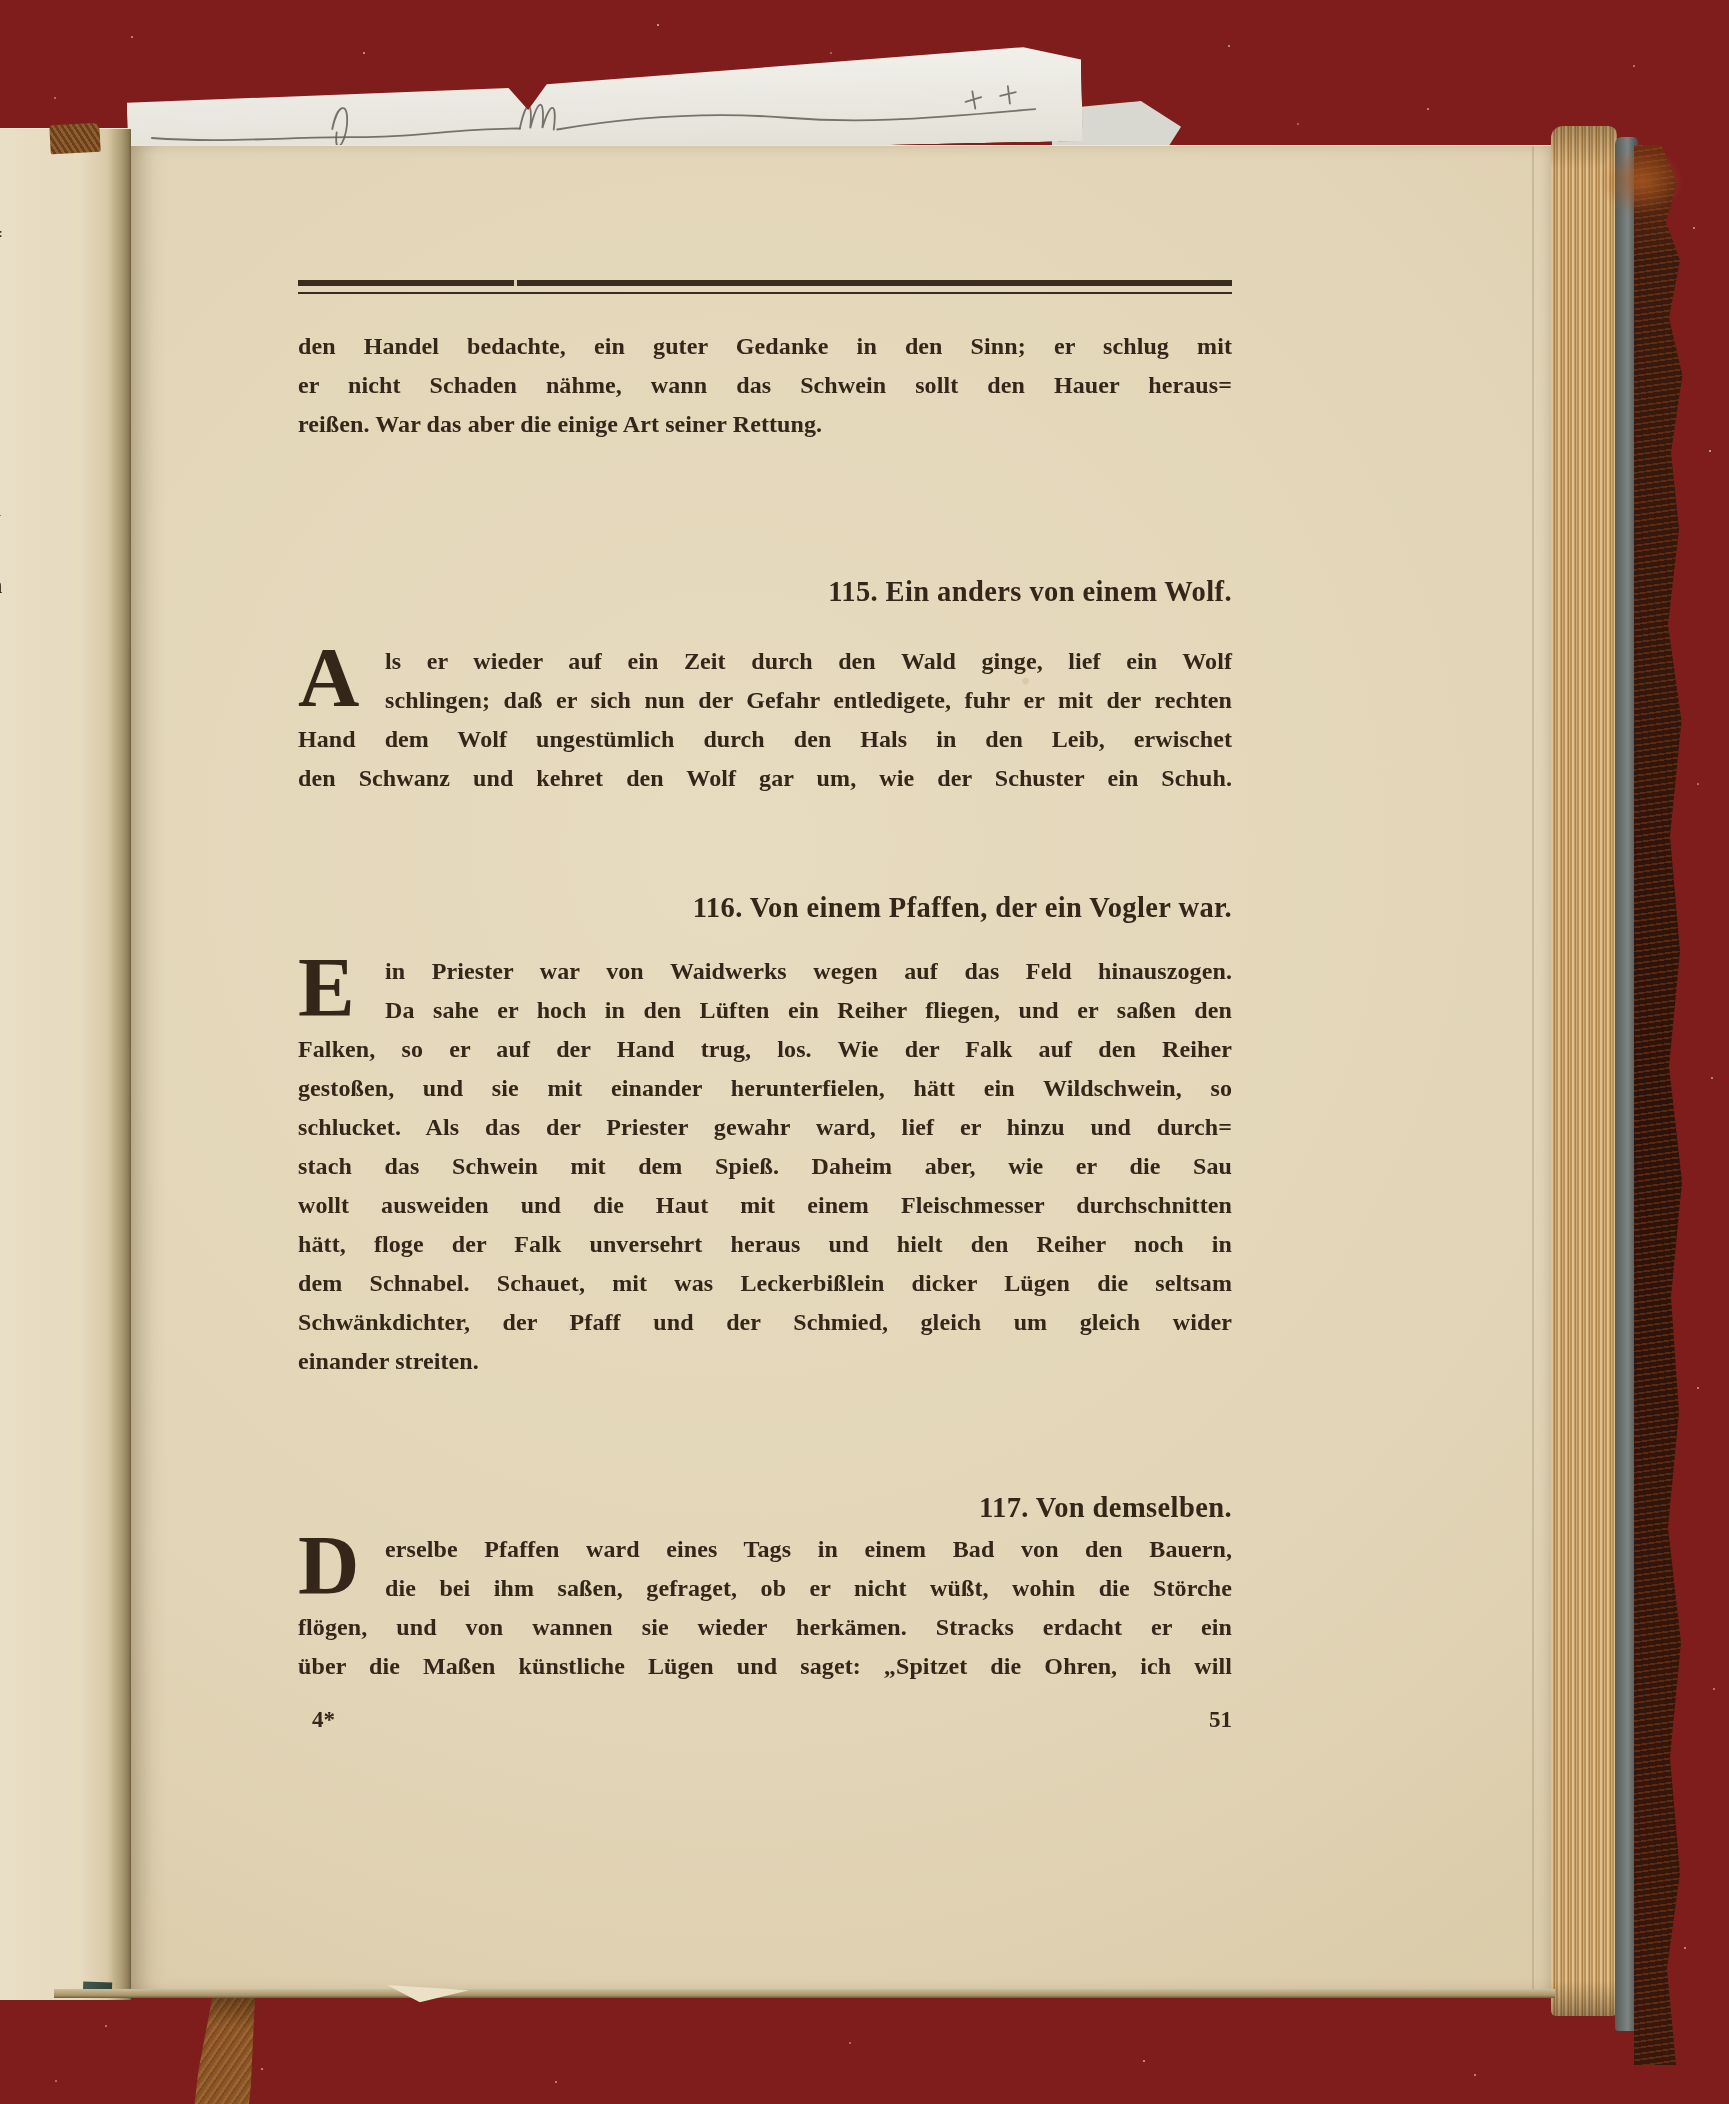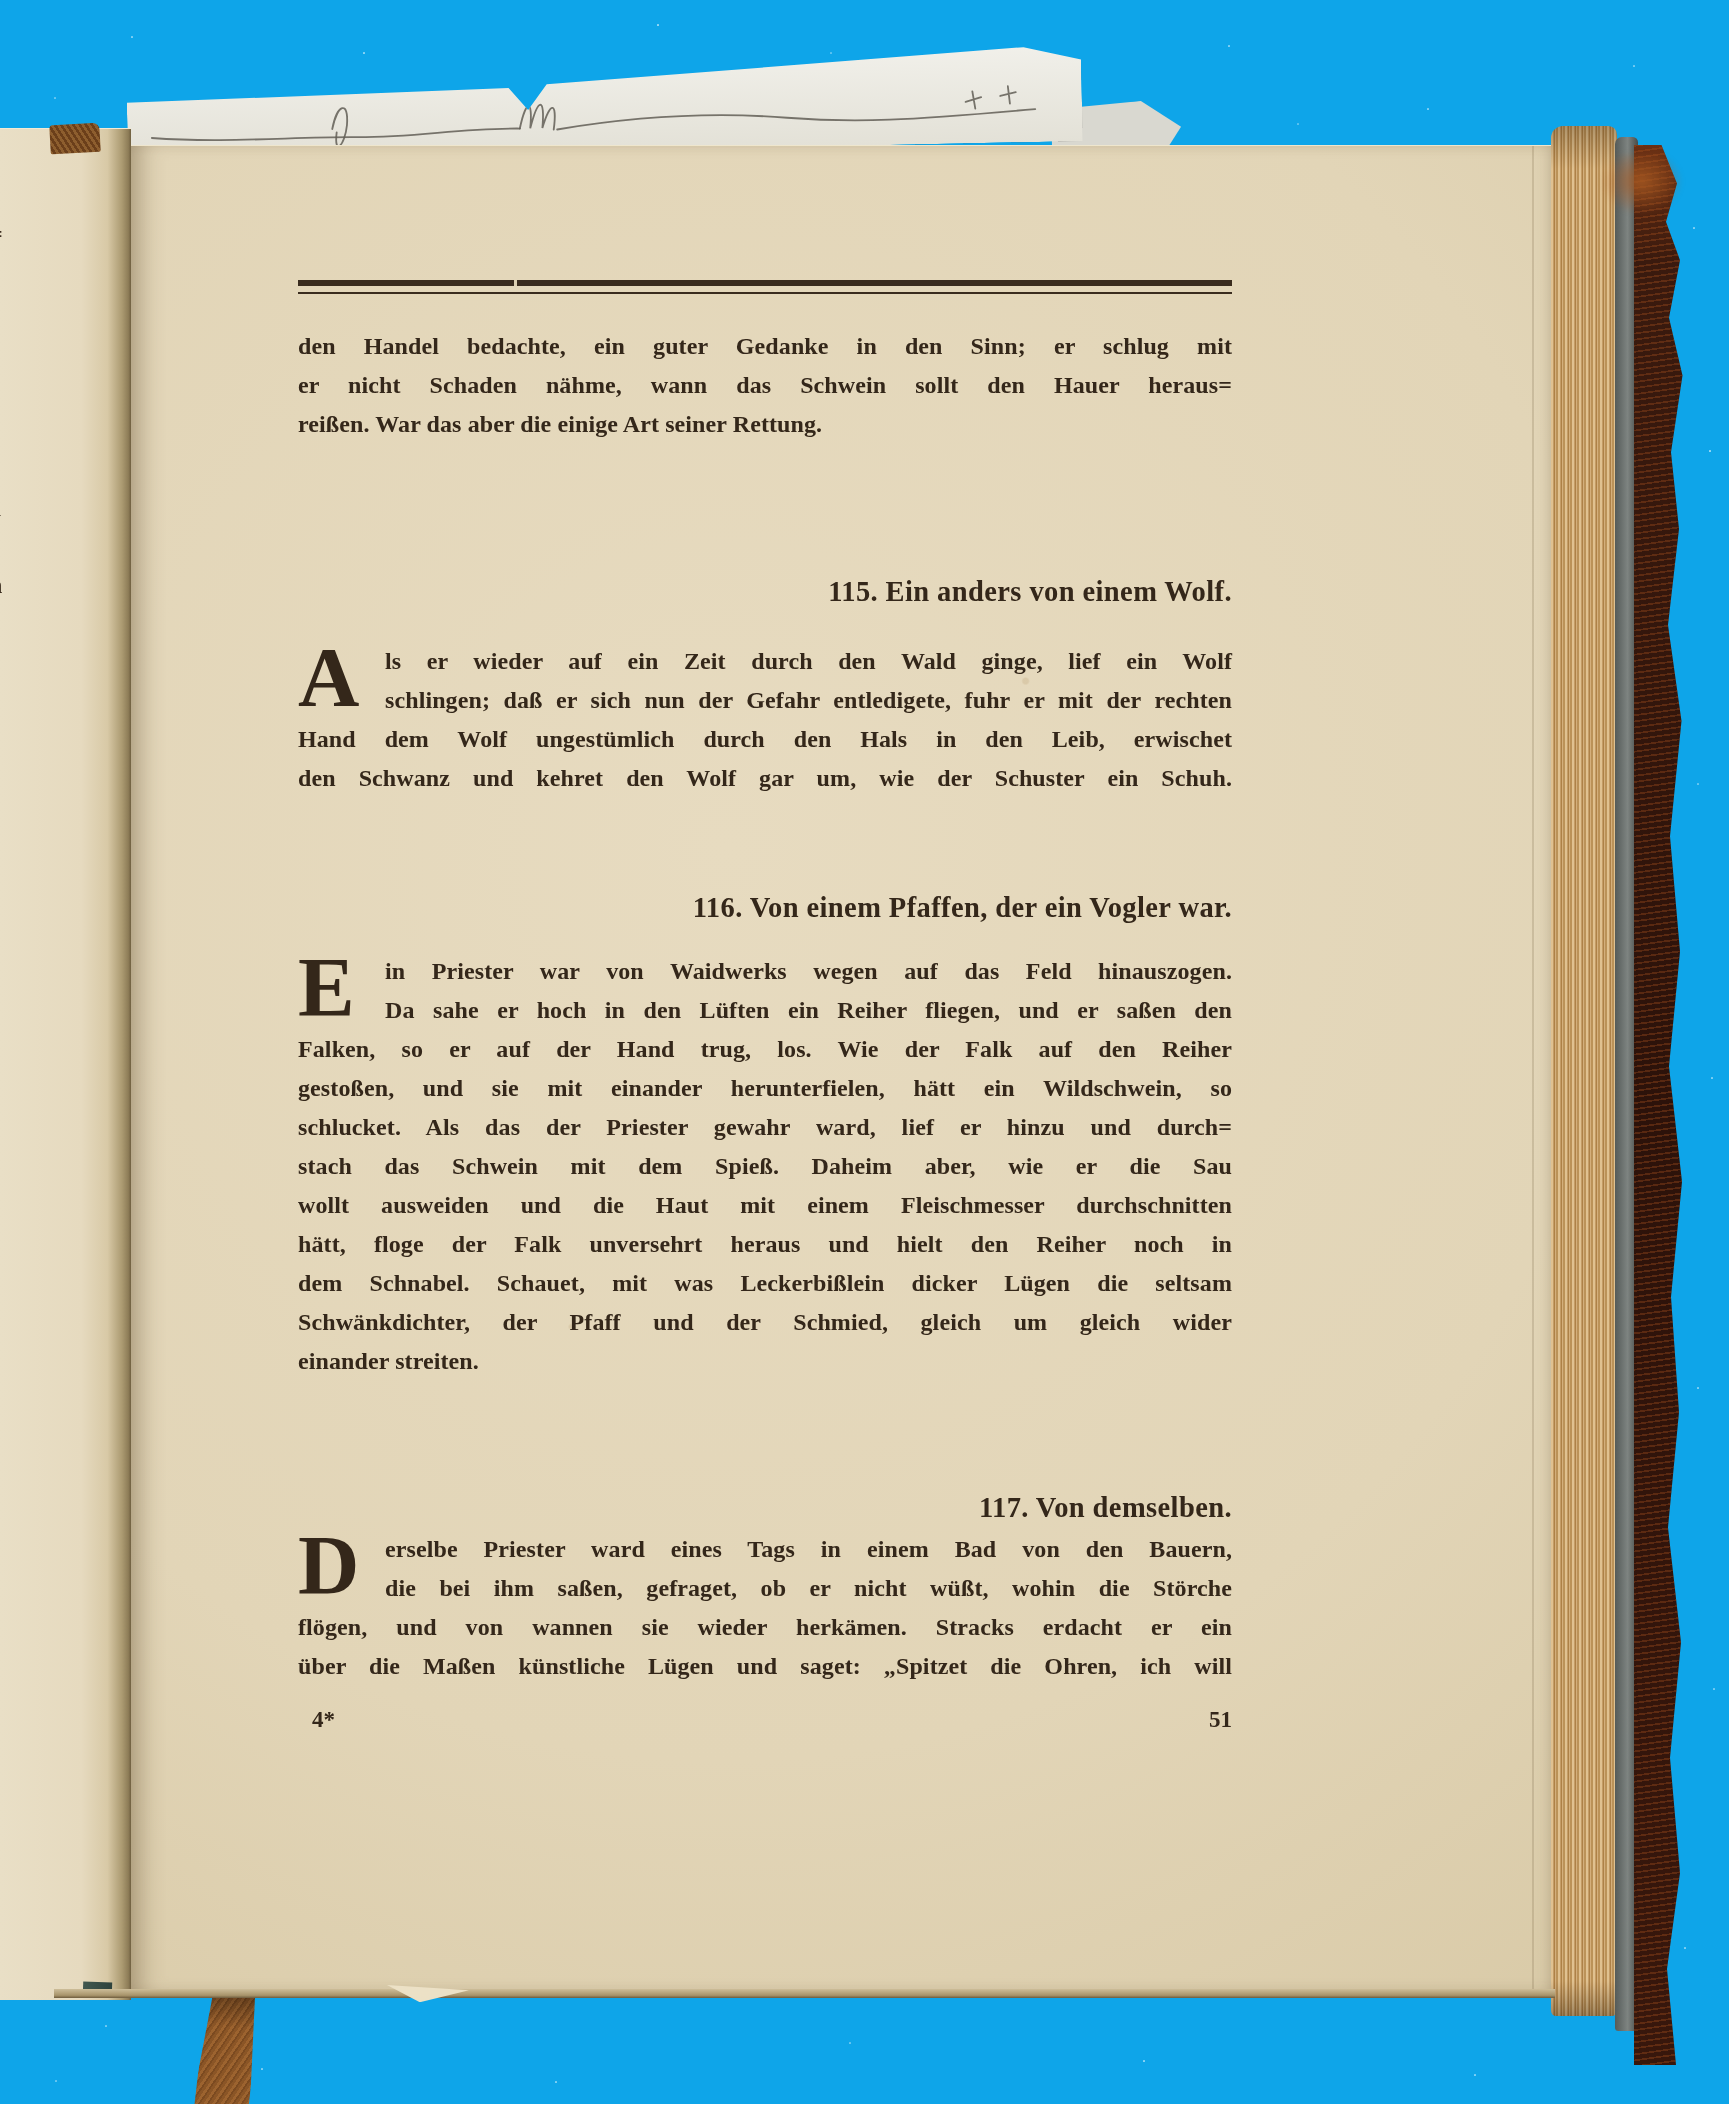--- a/index.html
+++ b/index.html
@@ -1,17 +1,17 @@
 <!DOCTYPE html>
 <html style="font-size:14px"><head>
 <meta charset="utf-8">
 <title>Book page 51</title>
 <style>
   html,body{margin:0;padding:0;background:#000;}
-  .scene{position:relative;width:1729px;height:2105px;background:#0ea5e9;overflow:hidden;
+  .scene{position:relative;width:1729px;height:2105px;background:#7f1d1d;overflow:hidden;
          font-family:"Liberation Serif","DejaVu Serif",serif;}
 
   
   .speckles{position:absolute;inset:0;z-index:0;}
   .speckles::before{content:"";position:absolute;left:0;top:0;width:1.7px;height:1.7px;border-radius:50%;
     box-shadow:
       363px 52px 0 0 rgba(255,255,255,.55), 657px 24px 0 0 rgba(255,255,255,.6),
       977px 82px 0 0 rgba(255,255,255,.4), 1228px 45px 0 0 rgba(255,255,255,.5),
       1427px 108px 0 0 rgba(255,255,255,.5), 1633px 65px 0 0 rgba(255,255,255,.45),
       1693px 227px 0 0 rgba(255,255,255,.5), 1709px 450px 0 0 rgba(255,255,255,.6),
@@ -187,21 +187,21 @@
       <div class="ln">dem Schnabel. Schauet, mit was Leckerbißlein dicker Lügen die seltsam</div>
       <div class="ln">Schwänkdichter, der Pfaff und der Schmied, gleich um gleich wider</div>
       <div class="ln ln-end">einander streiten.</div>
     </div>
 
     <h2 class="heading h117">117. Von demselben.</h2>
     <div class="textblock s117">
       <div class="dc">
           <span>D</span>
         </div>
-      <div class="ln">erselbe Priester ward eines Tags in einem Bad von den Bauern,</div>
+      <div class="ln">erselbe Pfaffen ward eines Tags in einem Bad von den Bauern,</div>
       <div class="ln">die bei ihm saßen, gefraget, ob er nicht wüßt, wohin die Störche</div>
       <div class="ln">flögen, und von wannen sie wieder herkämen. Stracks erdacht er ein</div>
       <div class="ln">über die Maßen künstliche Lügen und saget: „Spitzet die Ohren, ich will</div>
     </div>
 
     <div class="footer">
       <span class="sig">4*</span>
       <span class="pagenum">51</span>
     </div>
   </div>

